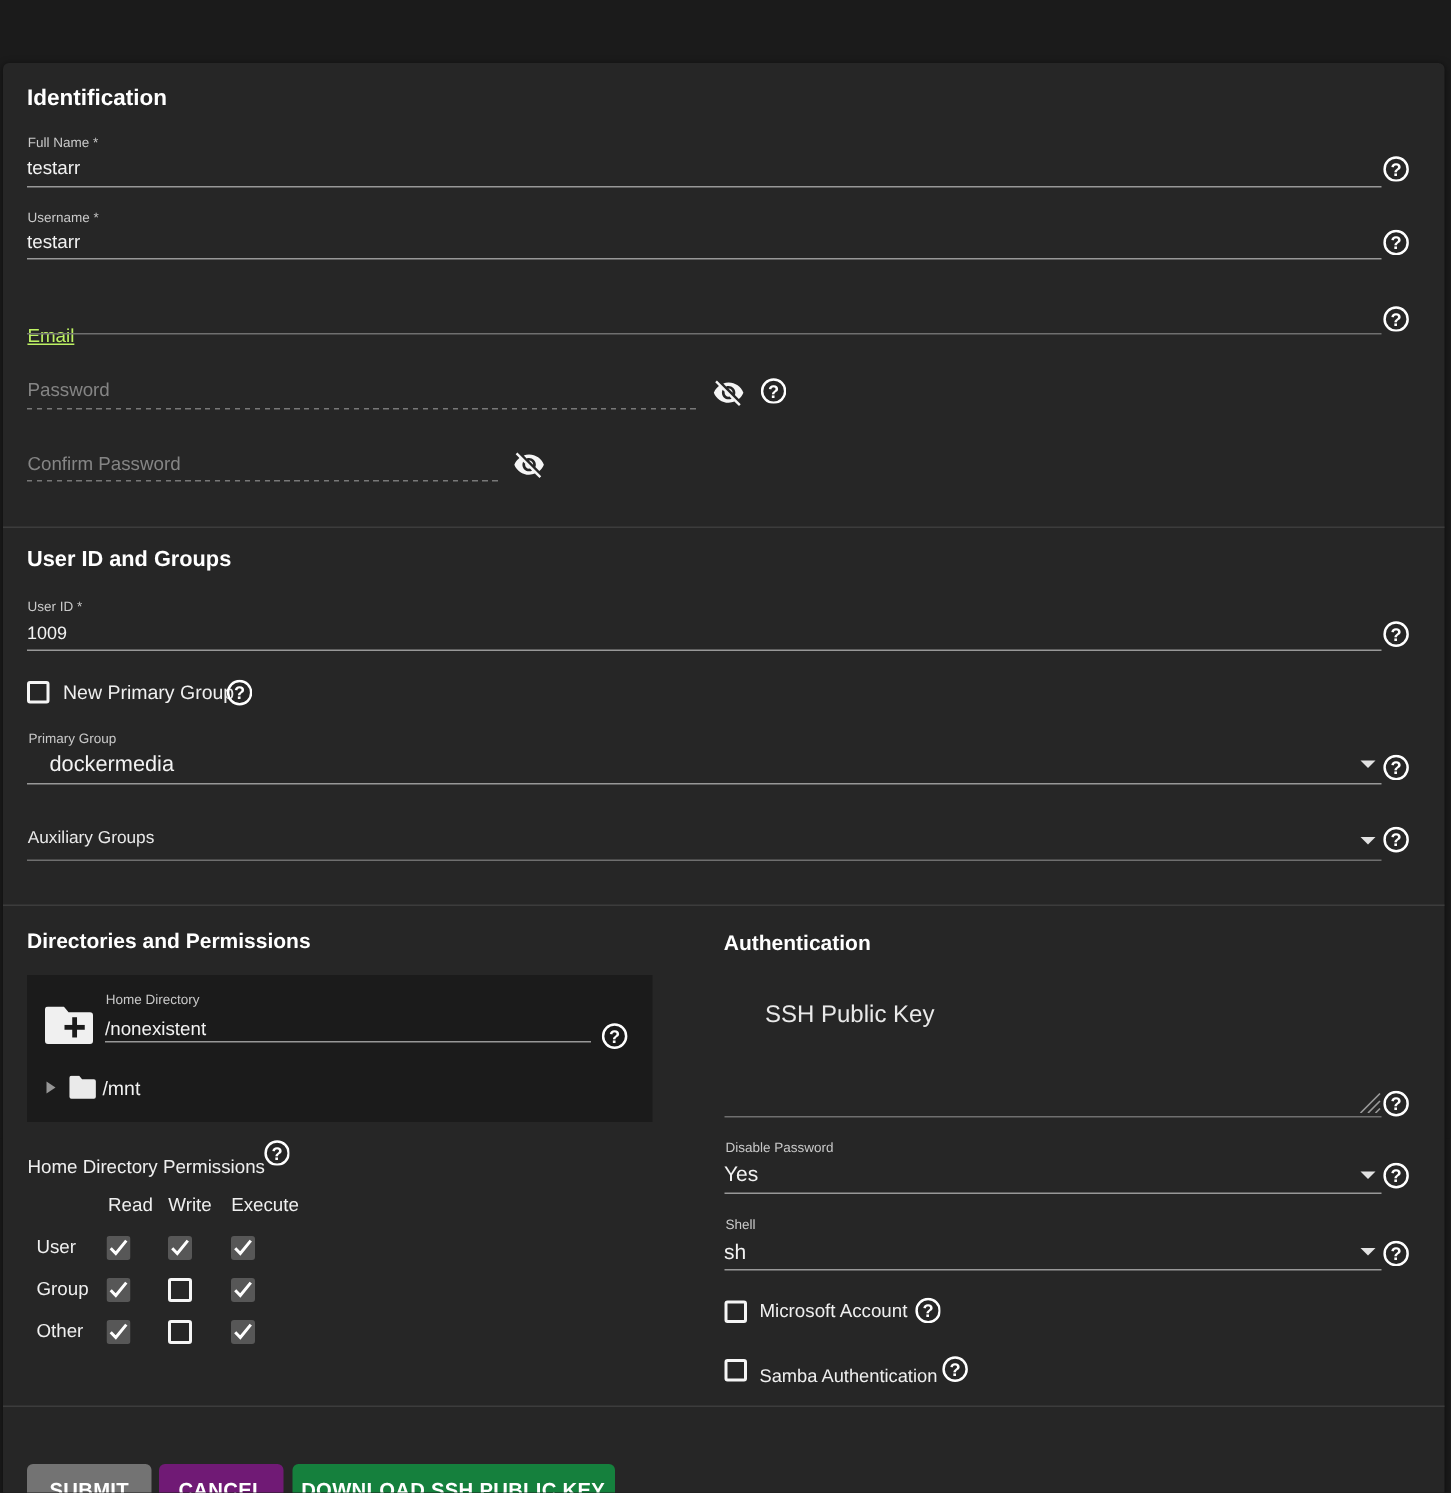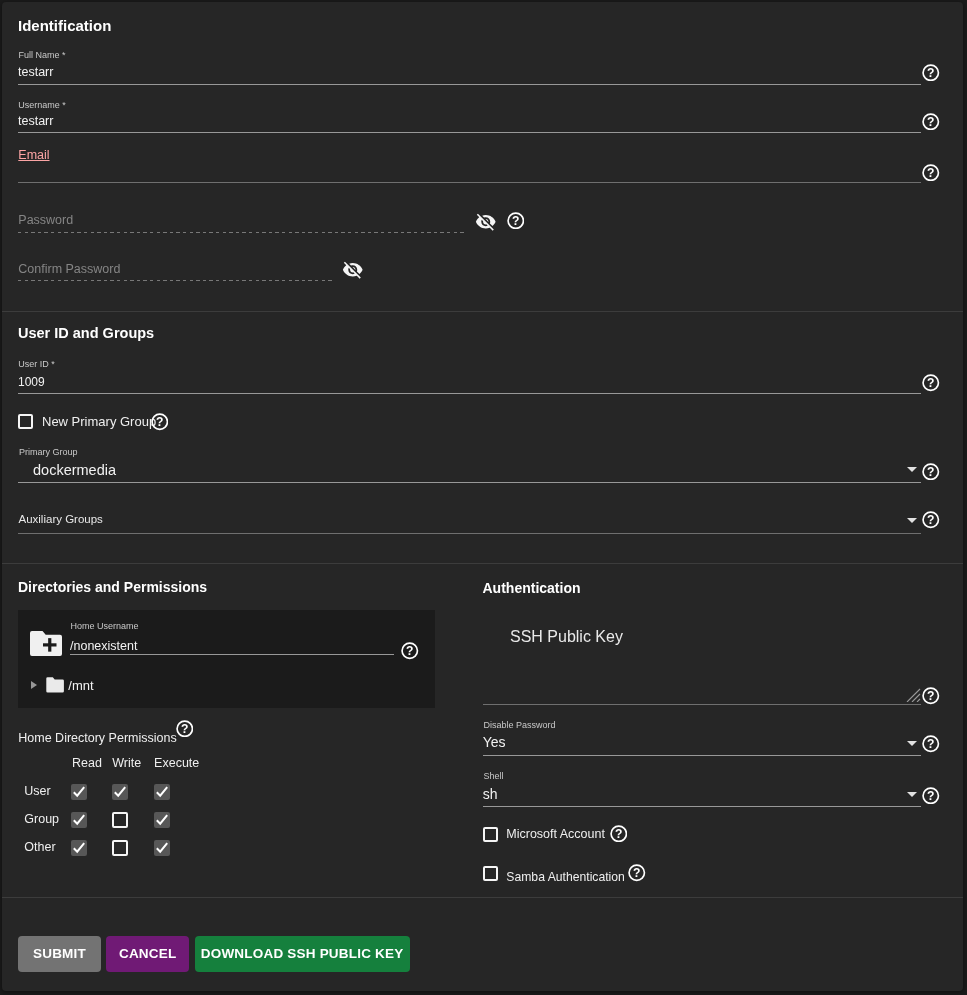--- a/index.html
+++ b/index.html
@@ -1,18 +1,18 @@
 <!DOCTYPE html>
 <html><head>
 <meta charset="utf-8">
 <style>
   * { margin:0; padding:0; box-sizing:border-box; }
   html,body { width:967px; height:995px; background:#1b1b1b; overflow:hidden; }
   body { font-family:"Liberation Sans", sans-serif; }
-  #page { position:relative; width:967px; height:719px; background:#1b1b1b; }
+  #page { position:relative; width:967px; height:719px; background:#1b1b1b;margin-top:40px; }
   #card { position:absolute; left:2px; top:2px; width:960.5px; height:989px; background:#262626; border-radius:4px; box-shadow:0 1px 5px rgba(0,0,0,.5); }
   .abs { position:absolute; line-height:1; white-space:nowrap; }
   .title { font-size:14.5px; font-weight:700; color:#ffffff; }
   .flabel { font-size:9px; color:#c9c9c9; }
   .fvalue { font-size:12.5px; color:#f2f2f2; }
   .fsel { font-size:14px; color:#f2f2f2; }
   .fplace { font-size:12.5px; color:#858585; }
   .uline { position:absolute; height:1px; background:#989898; }
   .uline2 { position:absolute; height:1px; background:#6f6f6f; }
   .dline { position:absolute; height:1px; background:repeating-linear-gradient(90deg,#787878 0 3.5px,transparent 3.5px 6.6px); }
@@ -38,21 +38,21 @@
     </svg>
 
   <div class="abs flabel" style="left:18.3px; top:100.9px;">Username *</div>
   <div class="abs fvalue" style="left:18px; top:114.9px;">testarr</div>
   <div class="uline" style="left:18px; top:131.8px; width:903px;"></div>
   <svg class="abs" style="left:922px; top:112.85px;" width="17.5" height="17.5" viewBox="0 0 18 18">
       <circle cx="9" cy="9" r="7.9" fill="none" stroke="#fff" stroke-width="1.7"></circle>
       <text x="9" y="13.4" font-family="Liberation Sans" font-size="12.5" font-weight="700" fill="#fff" text-anchor="middle">?</text>
     </svg>
 
-  <div class="abs fvalue" style="left:18.3px; top:149px; color:#fca5a5;text-decoration:underline;">Email</div>
+  <div class="abs fvalue" style="left:18.3px; top:178px; color:#bef264;text-decoration:underline;">Email</div>
   <div class="uline2" style="left:18px; top:182px; width:903px;"></div>
   <svg class="abs" style="left:922px; top:163.5px;" width="17.5" height="17.5" viewBox="0 0 18 18">
       <circle cx="9" cy="9" r="7.9" fill="none" stroke="#fff" stroke-width="1.7"></circle>
       <text x="9" y="13.4" font-family="Liberation Sans" font-size="12.5" font-weight="700" fill="#fff" text-anchor="middle">?</text>
     </svg>
 
   <div class="abs fplace" style="left:18.3px; top:214px;">Password</div>
   <div class="dline" style="left:18px; top:232px; width:448px;"></div>
   <svg class="abs" style="left:474.5px; top:210.7px;" width="21.5" height="21.5" viewBox="0 0 24 24">
       <path fill="#f5f5f5" d="M12 7c2.76 0 5 2.24 5 5 0 .65-.13 1.26-.36 1.83l2.92 2.92c1.51-1.26 2.7-2.89 3.43-4.75-1.73-4.39-6-7.5-11-7.5-1.4 0-2.74.25-3.98.7l2.16 2.16C10.74 7.13 11.35 7 12 7zM2 4.27l2.28 2.28.46.46C3.08 8.3 1.78 10.02 1 12c1.73 4.39 6 7.5 11 7.5 1.55 0 3.03-.3 4.38-.84l.42.42L19.73 22 21 20.73 3.27 3 2 4.27zM7.53 9.8l1.55 1.55c-.05.21-.08.43-.08.65 0 1.66 1.34 3 3 3 .22 0 .44-.03.65-.08l1.55 1.55c-.67.33-1.41.53-2.2.53-2.76 0-5-2.24-5-5 0-.79.2-1.53.53-2.2zm4.31-.78l3.15 3.15.02-.16c0-1.66-1.34-3-3-3l-.17.01z"></path>
@@ -108,21 +108,21 @@
 
   <div class="abs title" style="left:18px; top:580px; font-size:14px;">Directories and Permissions</div>
 
   <div class="abs" style="left:18px; top:610px; width:417px; height:98.3px; background:#1b1b1b;"></div>
 
   <svg class="abs" style="left:29.6px; top:630.6px;" width="32" height="25" viewBox="0 0 32 25">
     <path d="M2 0 h10.5 l3.2 3.8 h14.3 a2 2 0 0 1 2 2 v17.2 a2 2 0 0 1 -2 2 h-28 a2 2 0 0 1 -2 -2 v-21 a2 2 0 0 1 2 -2 z" fill="#f0f0f0"></path>
     <rect x="13" y="12.3" width="13.5" height="3.2" fill="#1b1b1b"></rect>
     <rect x="18.15" y="7.15" width="3.2" height="13.5" fill="#1b1b1b"></rect>
   </svg>
-  <div class="abs flabel" style="left:70.5px; top:622px;">Home Username</div>
+  <div class="abs flabel" style="left:70.5px; top:622px;">Home Directory</div>
   <div class="abs fvalue" style="left:70px; top:639.5px;">/nonexistent</div>
   <div class="uline" style="left:70px; top:653.8px; width:324.4px;"></div>
   <svg class="abs" style="left:401.25px; top:642.05px;" width="17.5" height="17.5" viewBox="0 0 18 18">
       <circle cx="9" cy="9" r="7.9" fill="none" stroke="#fff" stroke-width="1.7"></circle>
       <text x="9" y="13.4" font-family="Liberation Sans" font-size="12.5" font-weight="700" fill="#fff" text-anchor="middle">?</text>
     </svg>
 
   <div class="abs" style="left:30.8px; top:681px; width:0; height:0; border-top:4.4px solid transparent; border-bottom:4.4px solid transparent; border-left:6.2px solid #969696;"></div>
 
   <svg class="abs" style="left:45.1px; top:676.7px;" width="20" height="16" viewBox="0 0 20 16">

